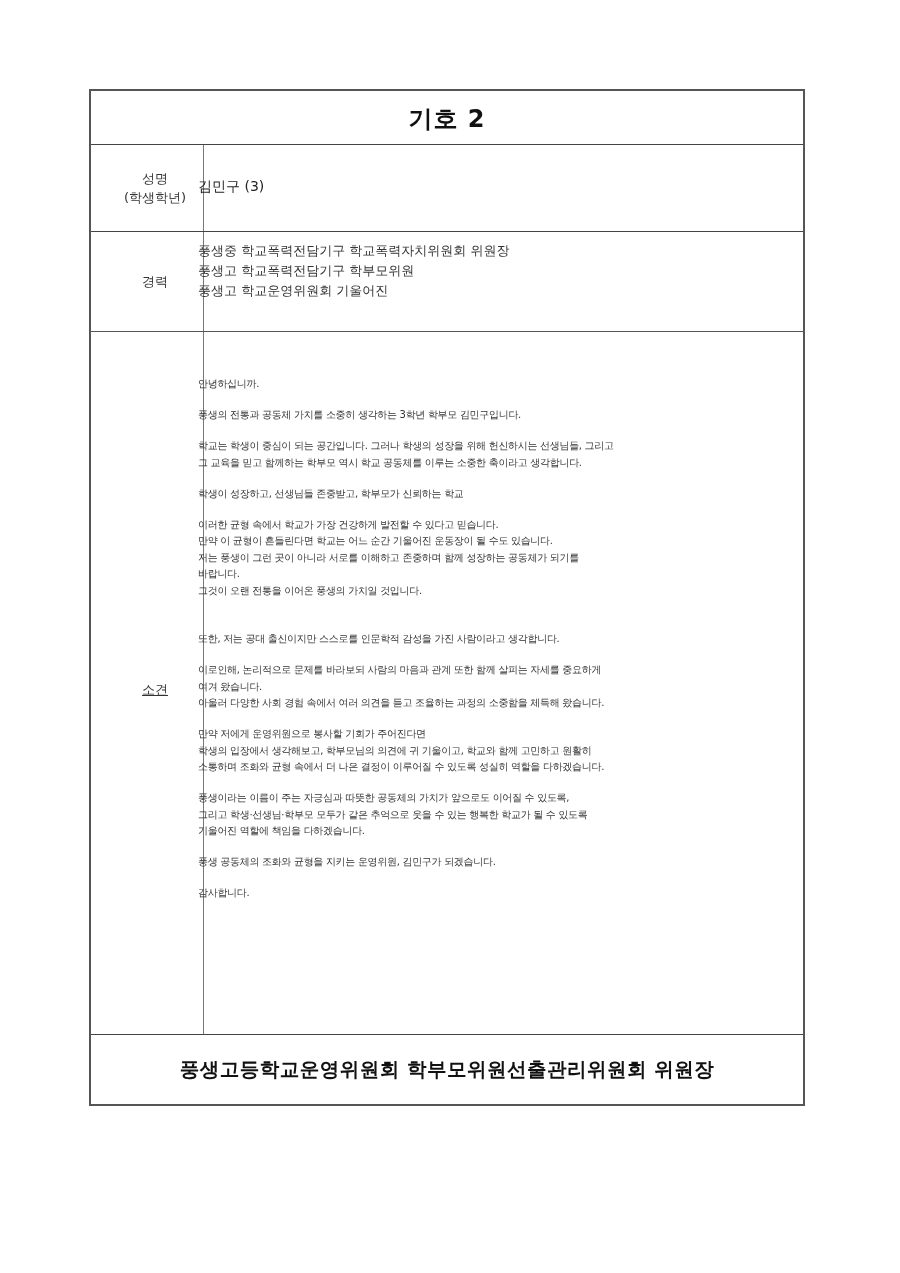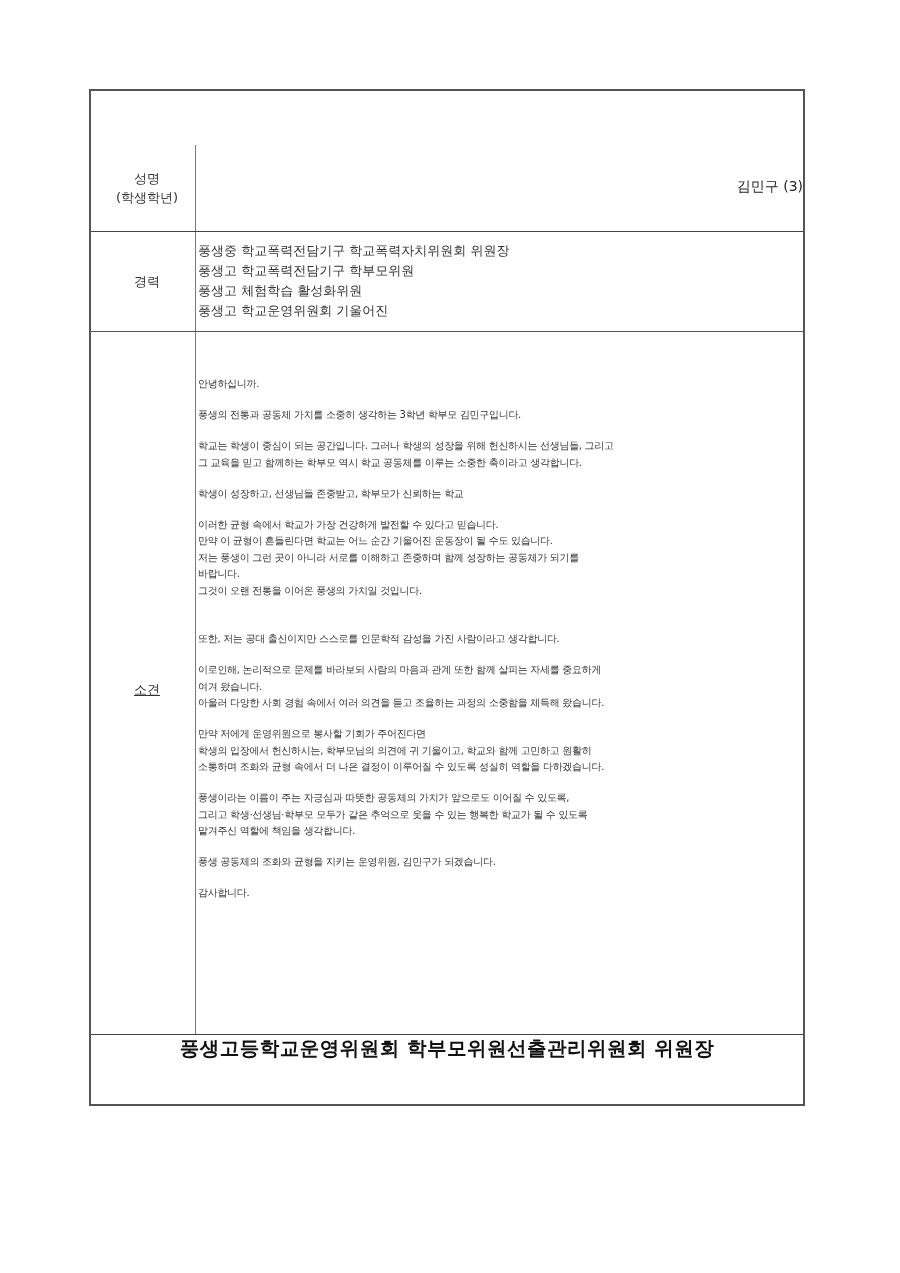--- a/index.html
+++ b/index.html
@@ -39,42 +39,41 @@
     }
     .title {
       font-size: 24px;
       font-weight: bold;
       letter-spacing: 1px;
       color: #111111;
       padding-top: 2px;
     }
     .label-cell {
       position: absolute;
-      left: 8px;
+      left: 16px;
       top: 0;
       bottom: 0;
       width: 96px;
       border-right: 1.5px solid #777777;
       display: flex;
       flex-direction: column;
       align-items: center;
       justify-content: center;
       font-size: 13px;
       color: #333333;
       line-height: 19px;
       text-align: center;
     }
     .value-cell {
       position: absolute;
       left: 97px;
       right: 0;
       top: 0;
       bottom: 0;
       box-sizing: border-box;
-      justify-content: flex-end;
     }
     .name-row {
       top: 54px;
       height: 87px;
       border-bottom: 1.5px solid #444444;
     }
     .name-row .value-cell {
       display: flex;
       align-items: center;
       padding-left: 10px;
@@ -118,54 +117,56 @@
       white-space: pre-line;
       letter-spacing: -0.3px;
     }
     .para.gap-large {
       margin-bottom: 32px;
     }
     .footer-row {
       top: 944px;
       bottom: 0;
       display: flex;
-      align-items: flex-start;
+      align-items: center;
       justify-content: center;
     }
     .footer-text {
       font-size: 19.5px;
       font-weight: bold;
       color: #111111;
       letter-spacing: 0.5px;
     }
   </style>
 </head>
 <body>
 
 <div class="sheet">
 
+  <div class="row title-row">
+    <span class="title">기호 2</span>
+  </div>
 
   <div class="row name-row">
     <div class="label-cell">
       <span>성명</span>
       <span>(학생학년)</span>
     </div>
     <div class="value-cell">
       <span class="name-text">김민구 (3)</span>
     </div>
   </div>
 
   <div class="row career-row">
     <div class="label-cell">
       <span>경력</span>
     </div>
     <div class="value-cell">
       <div class="career-line">풍생중 학교폭력전담기구 학교폭력자치위원회 위원장</div>
       <div class="career-line">풍생고 학교폭력전담기구 학부모위원</div>
-      <div class="career-line">풍생고 체험학습 활성화위원</div>
       <div class="career-line">풍생고 학교운영위원회 기울어진</div>
     </div>
   </div>
 
   <div class="row opinion-row">
     <div class="label-cell">
       <span>소견</span>
     </div>
     <div class="value-cell">
       <p class="para">안녕하십니까.</p>
@@ -176,25 +177,25 @@
       <p class="para gap-large">이러한 균형 속에서 학교가 가장 건강하게 발전할 수 있다고 믿습니다.
 만약 이 균형이 흔들린다면 학교는 어느 순간 기울어진 운동장이 될 수도 있습니다.
 저는 풍생이 그런 곳이 아니라 서로를 이해하고 존중하며 함께 성장하는 공동체가 되기를
 바랍니다.
 그것이 오랜 전통을 이어온 풍생의 가치일 것입니다.</p>
       <p class="para">또한, 저는 공대 출신이지만 스스로를 인문학적 감성을 가진 사람이라고 생각합니다.</p>
       <p class="para">이로인해, 논리적으로 문제를 바라보되 사람의 마음과 관계 또한 함께 살피는 자세를 중요하게
 여겨 왔습니다.
 아울러 다양한 사회 경험 속에서 여러 의견을 듣고 조율하는 과정의 소중함을 체득해 왔습니다.</p>
       <p class="para">만약 저에게 운영위원으로 봉사할 기회가 주어진다면
-학생의 입장에서 헌신하시는, 학부모님의 의견에 귀 기울이고, 학교와 함께 고민하고 원활히
+학생의 입장에서 생각해보고, 학부모님의 의견에 귀 기울이고, 학교와 함께 고민하고 원활히
 소통하며 조화와 균형 속에서 더 나은 결정이 이루어질 수 있도록 성실히 역할을 다하겠습니다.</p>
       <p class="para">풍생이라는 이름이 주는 자긍심과 따뜻한 공동체의 가치가 앞으로도 이어질 수 있도록,
 그리고 학생·선생님·학부모 모두가 같은 추억으로 웃을 수 있는 행복한 학교가 될 수 있도록
-맡겨주신 역할에 책임을 생각합니다.</p>
+기울어진 역할에 책임을 다하겠습니다.</p>
       <p class="para">풍생 공동체의 조화와 균형을 지키는 운영위원, 김민구가 되겠습니다.</p>
       <p class="para">감사합니다.</p>
     </div>
   </div>
 
   <div class="row footer-row">
     <span class="footer-text">풍생고등학교운영위원회 학부모위원선출관리위원회 위원장</span>
   </div>
 
 </div>

